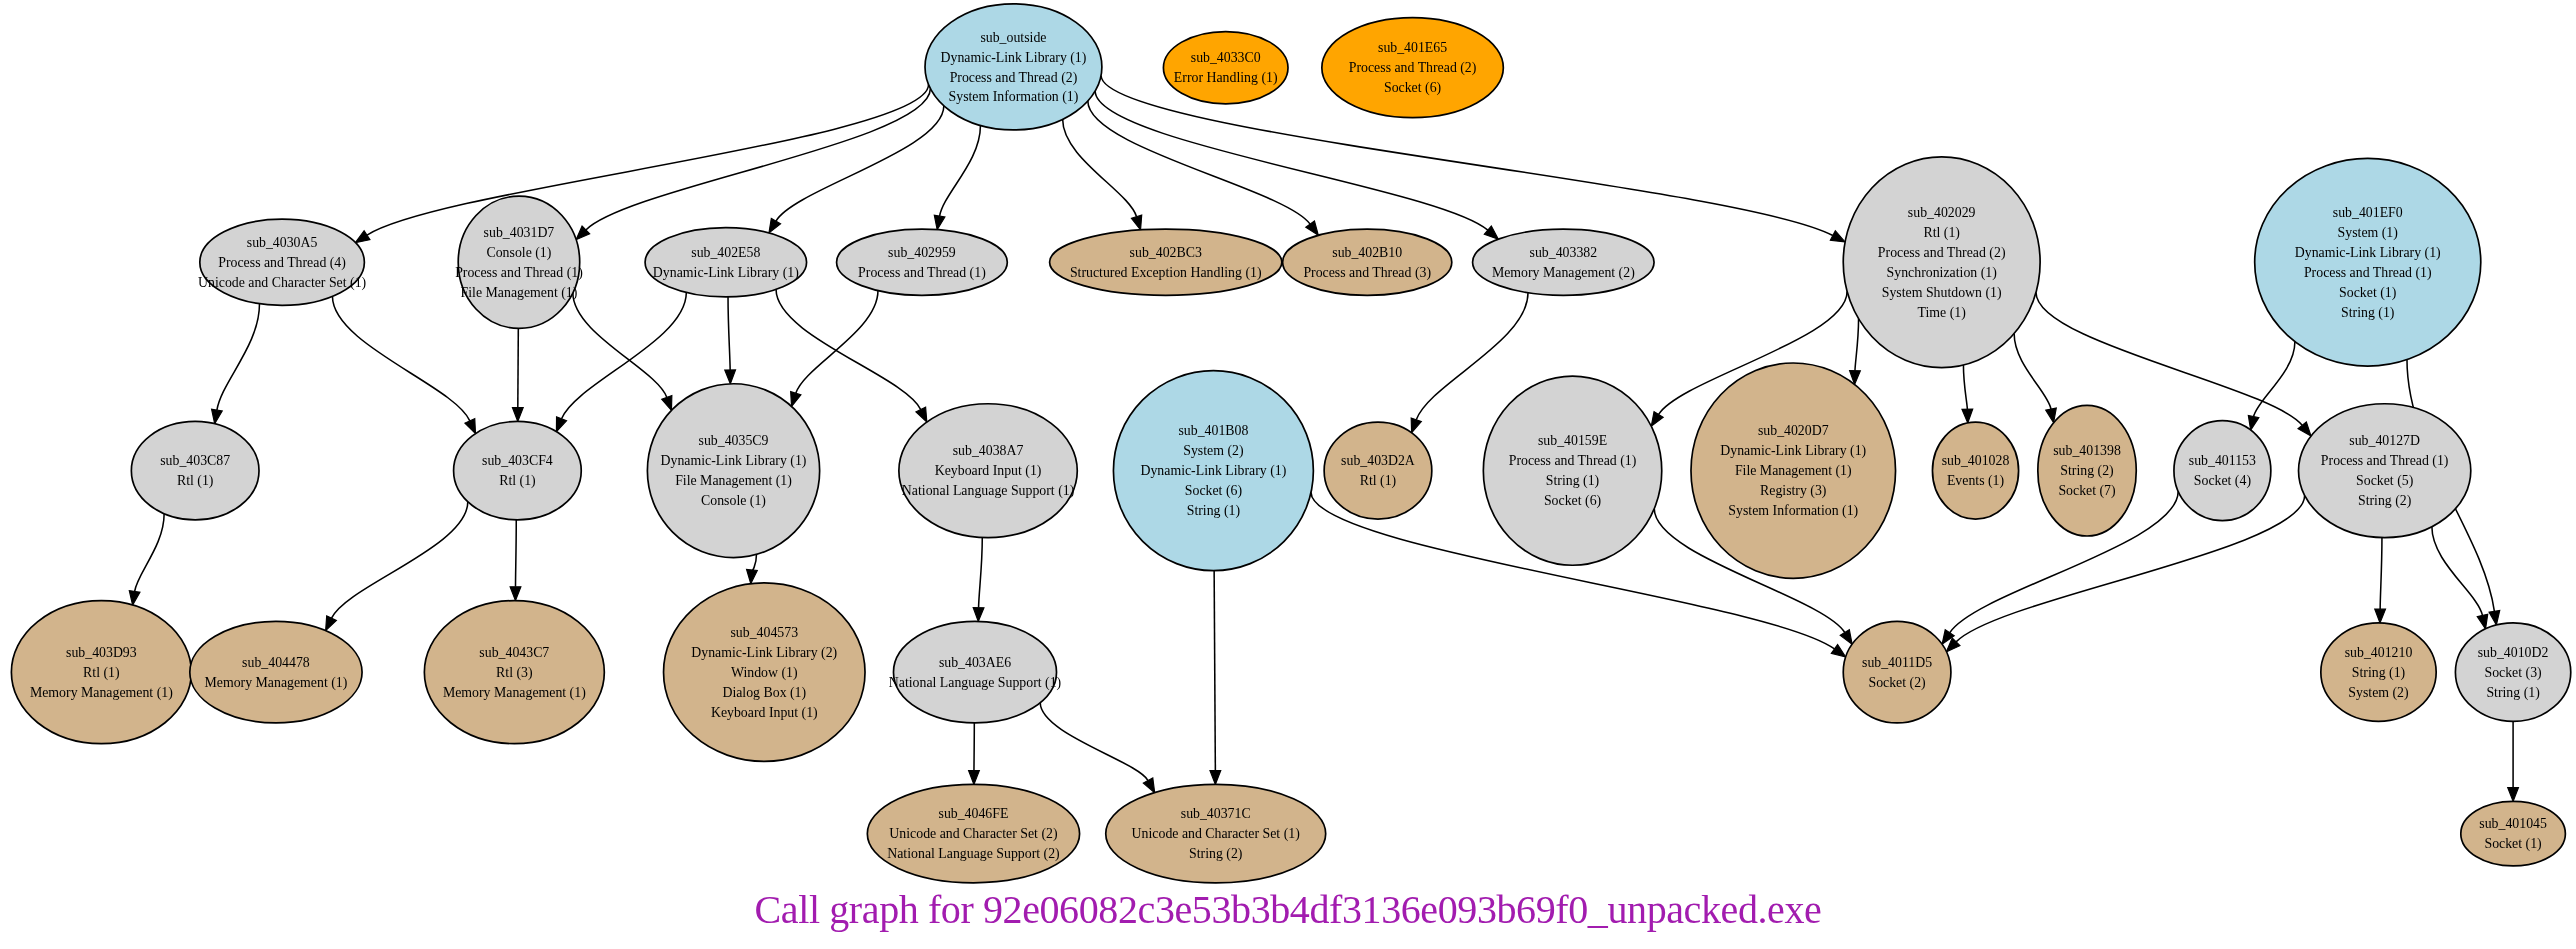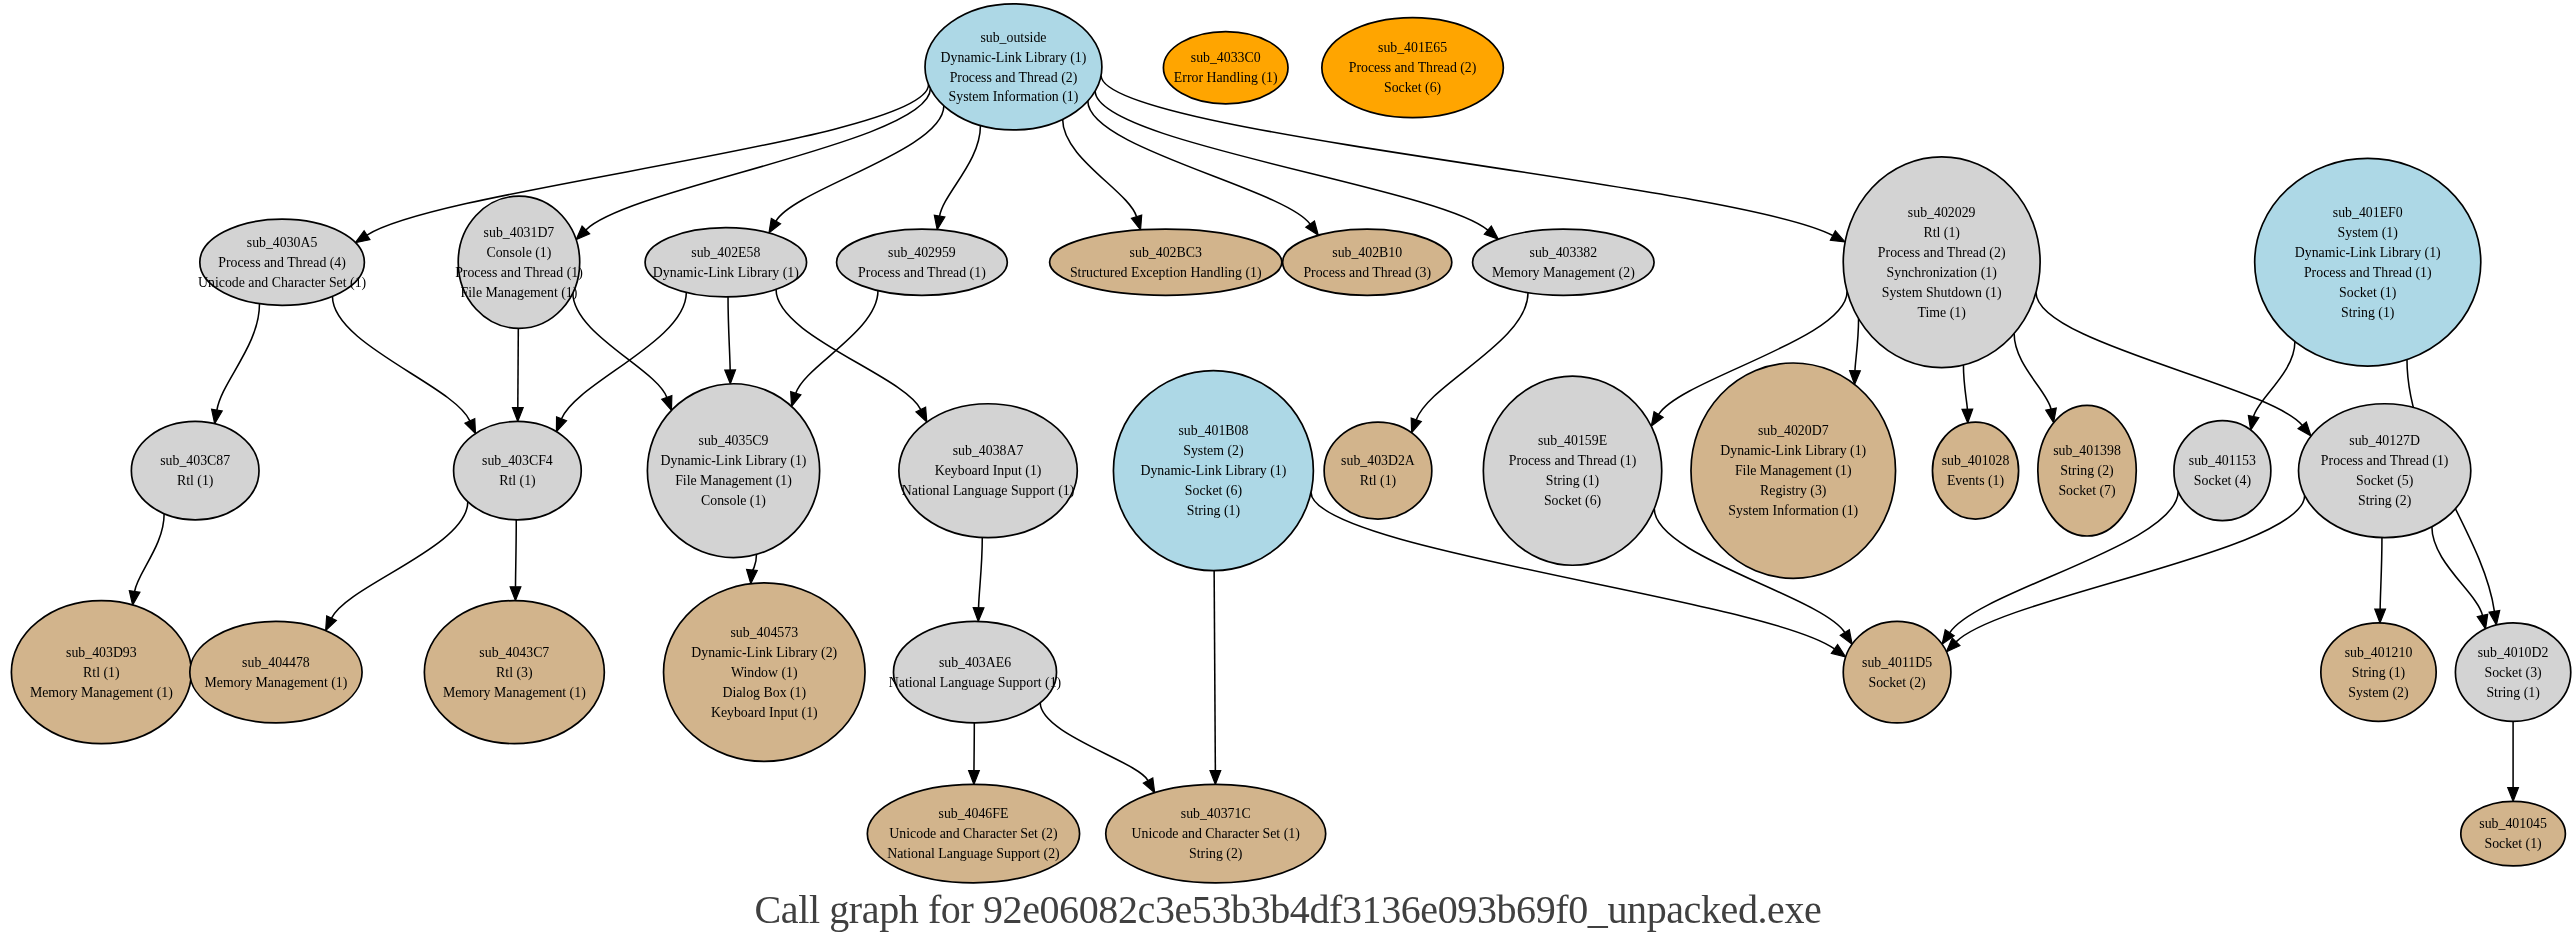--- a/index.html
+++ b/index.html
@@ -4,21 +4,21 @@
 <style>
   html, body { margin: 0; padding: 0; background: #ffffff; }
   body { width: 2576px; height: 949px; position: relative; overflow: hidden;
          font-family: "Liberation Serif", "DejaVu Serif", serif; }
   #graph { position: absolute; left: 0; top: 0; }
   .node-shape { stroke: #000; stroke-width: 2.2; }
   .node-text { font-family: "Liberation Serif", "DejaVu Serif", serif; font-size: 18px; fill: #000; }
   .edge-path { fill: none; stroke: #000; stroke-width: 2; }
   .arrow { fill: #000; stroke: #000; stroke-width: 1.5; }
   #title { position: absolute; left: 0; width: 2576px; top: 886px; text-align: center;
-           font-family: "Liberation Serif", "DejaVu Serif", serif; font-size: 40px; color: #404040;
+           font-family: "Liberation Serif", "DejaVu Serif", serif; font-size: 40px; color: #a21caf;
            letter-spacing: -0.4px; }
 </style>
 </head>
 <body>
 
 <svg id="graph" width="2576" height="949" xmlns="http://www.w3.org/2000/svg" viewBox="0 0 3348 1234">
   <g id="edges-layer">
       <g>
         <path class="edge-path" d="M1206.6096127937383,109.98348755713967 C1206.6096127937383,181.92993898850443 573.1021868804945,243.5983259296742 476.4431680449442,305.8036729827699"></path>
         <polygon points="461.3067587781574,315.54477736103894 472.65496078672845,299.91729160124174 480.2313753031599,311.6900543642981" class="arrow"></polygon>

